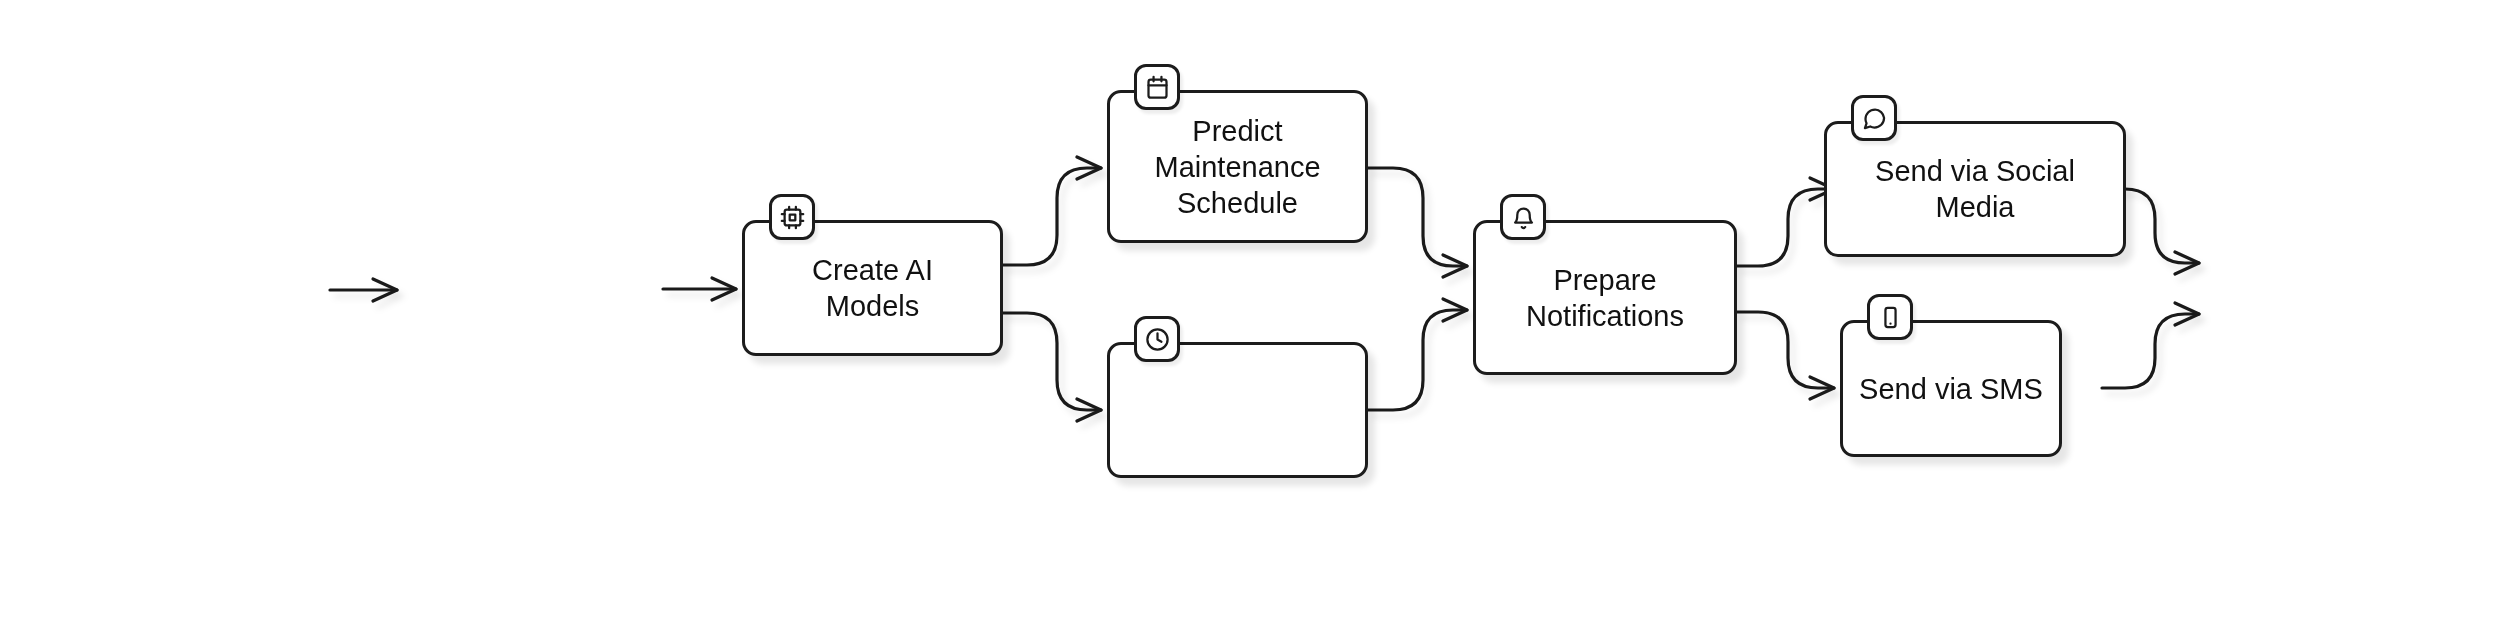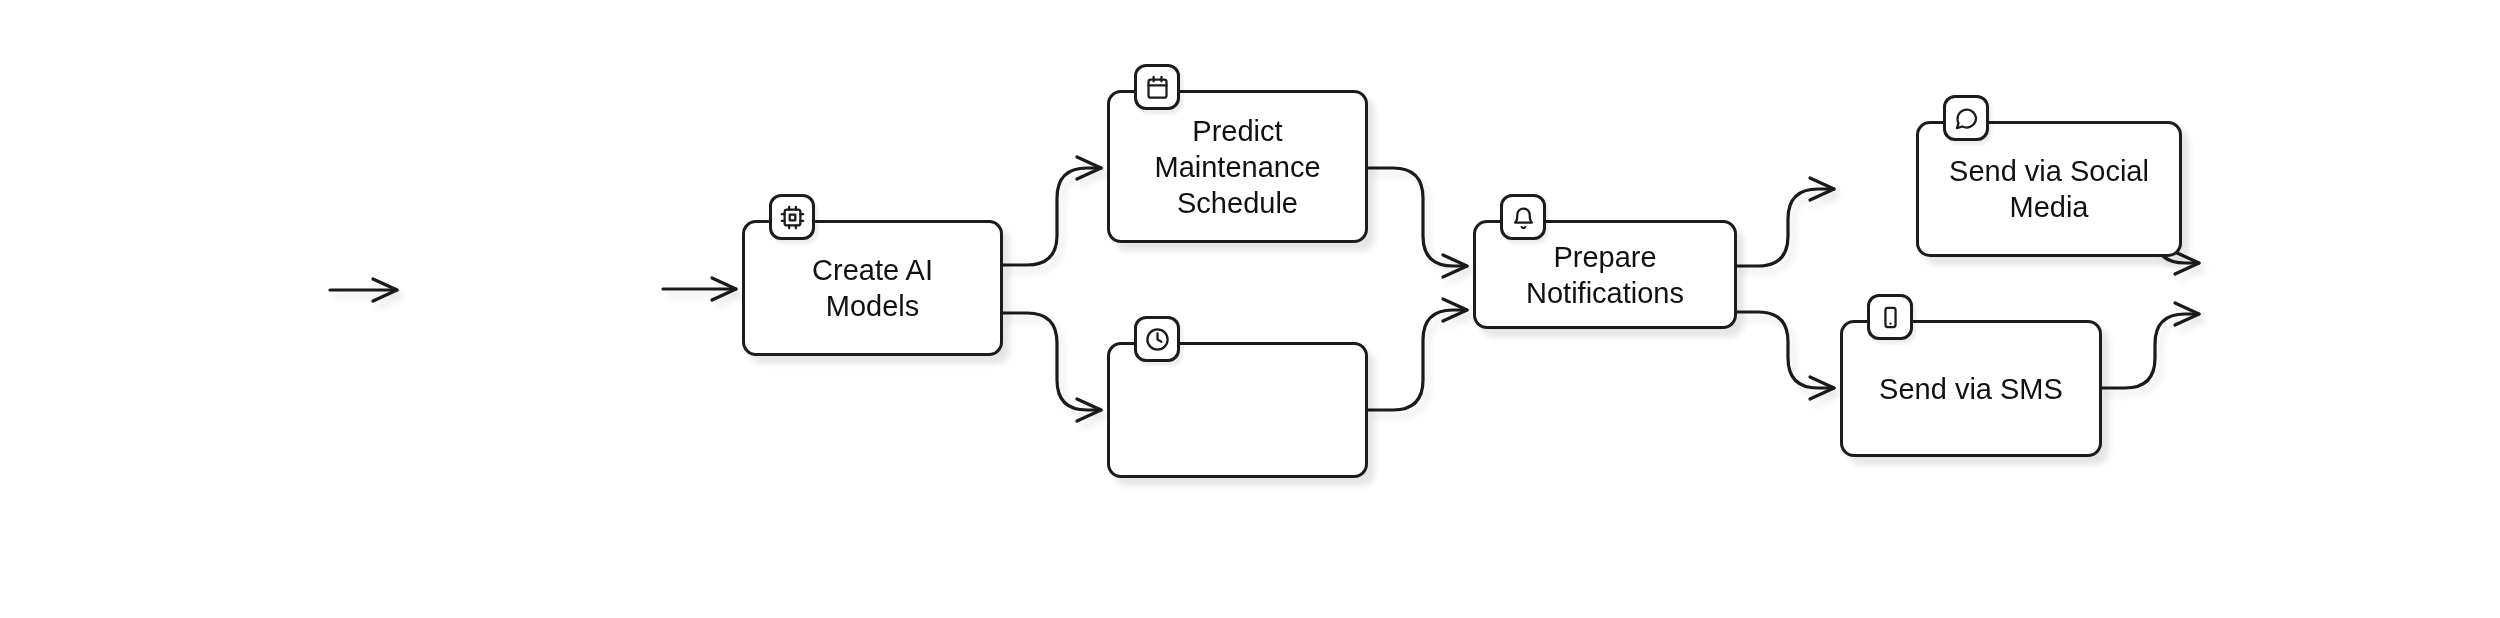--- a/index.html
+++ b/index.html
@@ -125,42 +125,42 @@
 
   <div class="node" style="left:1107px;top:342px;width:261px;height:136px;">
     <span class="badge">
       <svg class="icon" viewBox="0 0 24 24">
         <circle cx="12" cy="12" r="9"></circle>
         <polyline points="12 6.5 12 12 15.5 14"></polyline>
       </svg>
     </span>
   </div>
 
-  <div class="node" style="left:1473px;top:220px;width:264px;height:109px;justify-content:center;">
+  <div class="node" style="left:1473px;top:220px;width:264px;height:155px;justify-content:center;">
     <span class="badge">
       <svg class="icon" viewBox="0 0 24 24">
         <path d="M6.5 9.5a5.5 5.5 0 0 1 11 0c0 5.5 2 7 2 7h-15s2-1.5 2-7"></path>
         <path d="M10.5 20.5a1.7 1.7 0 0 0 3 0"></path>
       </svg>
     </span>
     <span class="label">Prepare
 Notifications</span>
   </div>
 
-  <div class="node" style="left:1916px;top:121px;width:266px;height:136px;">
+  <div class="node" style="left:1824px;top:121px;width:302px;height:136px;">
     <span class="badge">
       <svg class="icon" viewBox="0 0 24 24">
         <path d="M20.5 11.5a8.5 8.5 0 0 1-8.5 8.5 8.4 8.4 0 0 1-3.8-.9L3.5 20.5l1.4-4.2a8.4 8.4 0 0 1-.9-3.8 8.5 8.5 0 0 1 8.5-8.5 8.5 8.5 0 0 1 8 7.5z"></path>
       </svg>
     </span>
     <span class="label">Send via Social
 Media</span>
   </div>
 
-  <div class="node" style="left:1840px;top:320px;width:262px;height:137px;">
+  <div class="node" style="left:1840px;top:320px;width:222px;height:137px;">
     <span class="badge">
       <svg class="icon" viewBox="0 0 24 24">
         <rect x="7.5" y="3.5" width="9" height="17" rx="2"></rect>
         <path d="M12 17.5h.01"></path>
       </svg>
     </span>
     <span class="label">Send via SMS</span>
   </div>
 
 

